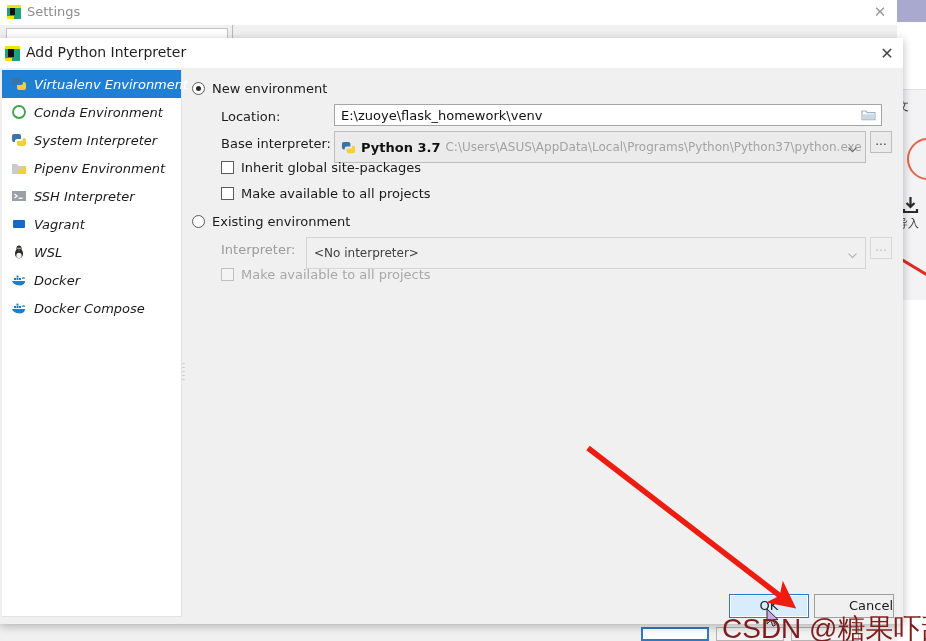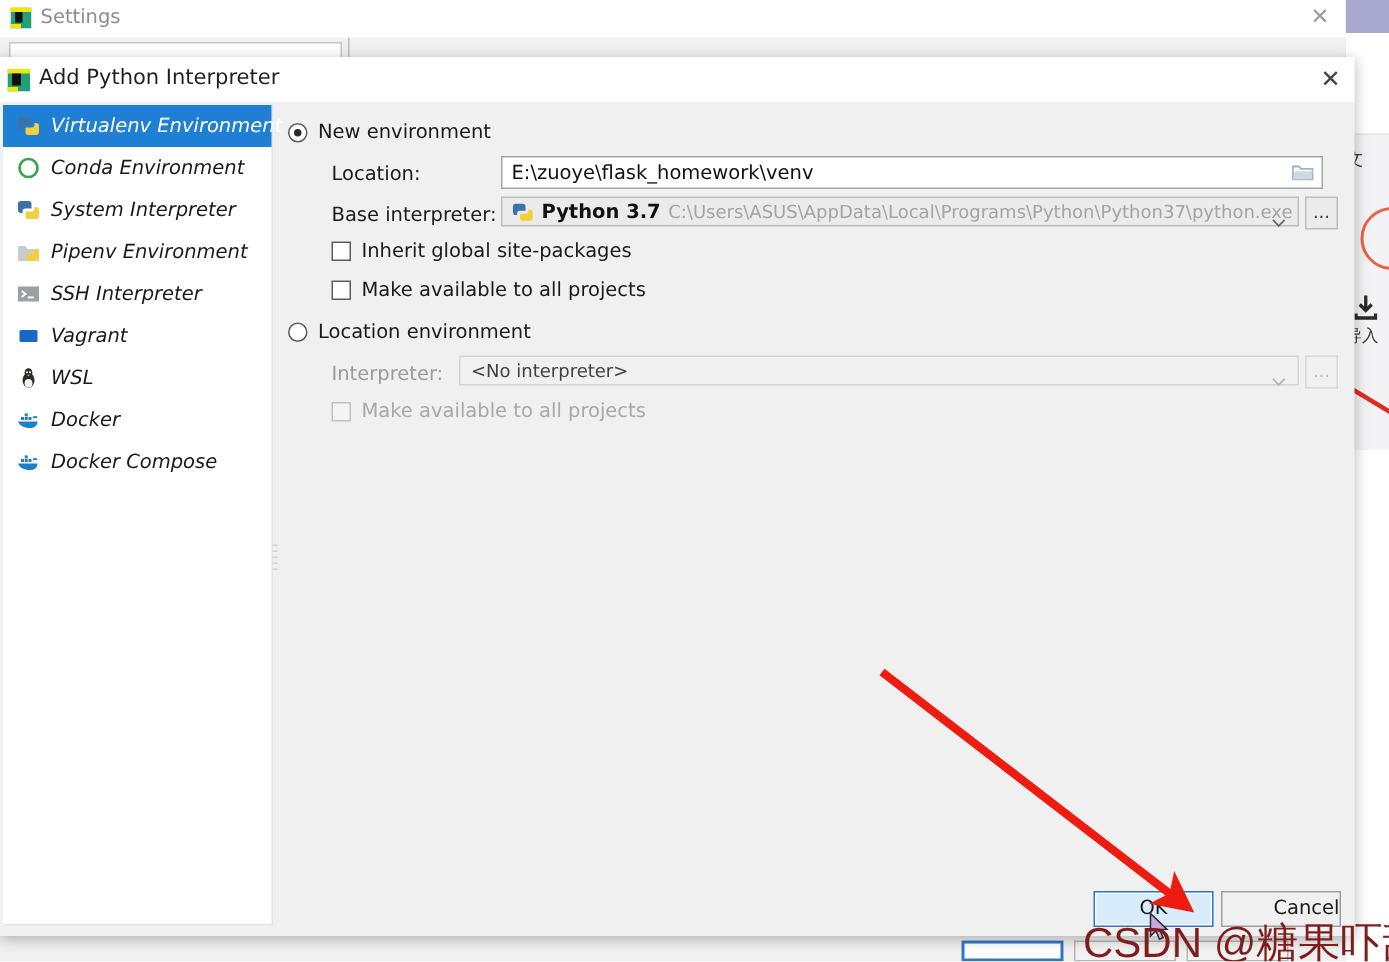--- a/index.html
+++ b/index.html
@@ -220,21 +220,21 @@
     font-family: "DejaVu Sans", sans-serif;
     white-space: nowrap;
   }
   .folder-btn {
     position: absolute; right: 4px; top: 3px;
     width: 16px; height: 14px;
   }
 
   .combo {
     position: absolute;
-    height: 20px;
+    height: 32px;
     background: #ebebeb;
     border: 1px solid #bdbdbd;
     display: flex; align-items: center;
   }
   .combo.disabled { background: #f0f0f0; border-color: #d4d4d4; }
   .combo .py-ico {
     width: 15px; height: 15px; margin: 0 5px 0 6px; flex: 0 0 15px;
   }
   .combo .main-txt {
     font-size: 13px; color: #111111; font-weight: bold;
@@ -522,21 +522,21 @@
         <span class="check-label">Inherit global site-packages</span>
       </div>
 
       <div class="check-row" style="left:37px; top:116px;">
         <span class="checkbox"></span>
         <span class="check-label">Make available to all projects</span>
       </div>
 
       <div class="row radio-row" style="left:8px; top:144px;">
         <span class="radio"></span>
-        <span class="radio-label">Location environment</span>
+        <span class="radio-label">Existing environment</span>
       </div>
 
       <div class="field-label dim" style="left:37px; top:172px;">Interpreter:</div>
       <div class="combo disabled" style="left:122px; top:167px; width:560px;">
         <span class="ph-txt">&lt;No interpreter&gt;</span>
         <span class="caret">
           <svg width="9" height="6" viewBox="0 0 9 6">
             <path d="M0.6 0.6 L4.5 4.6 L8.4 0.6" stroke="#b4b4b4" stroke-width="1.2" fill="none"></path>
           </svg>
         </span>

